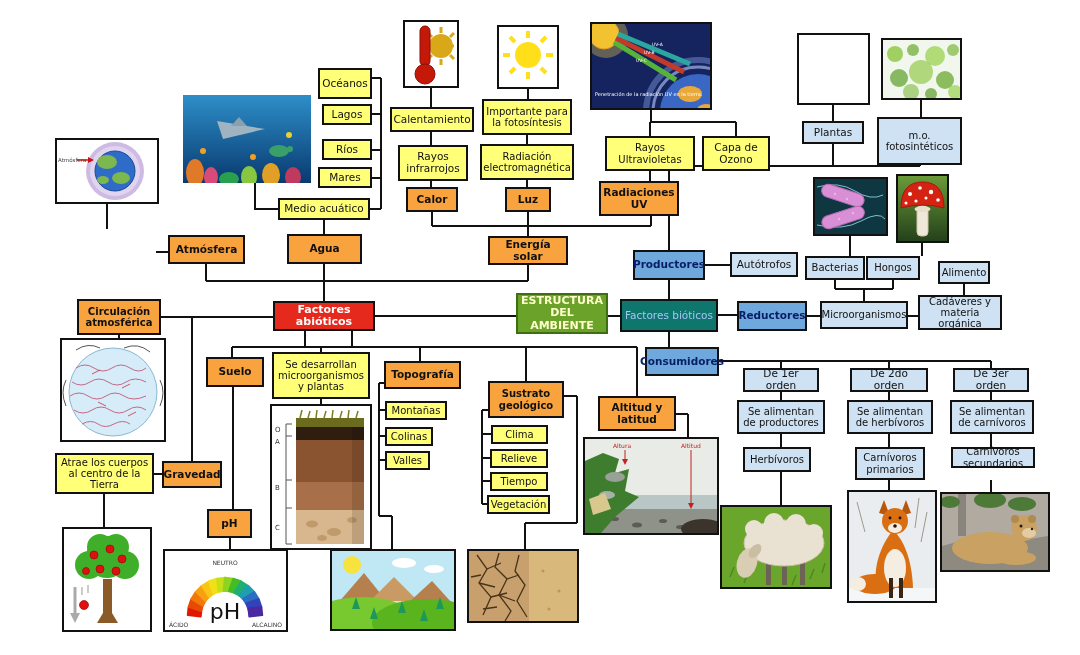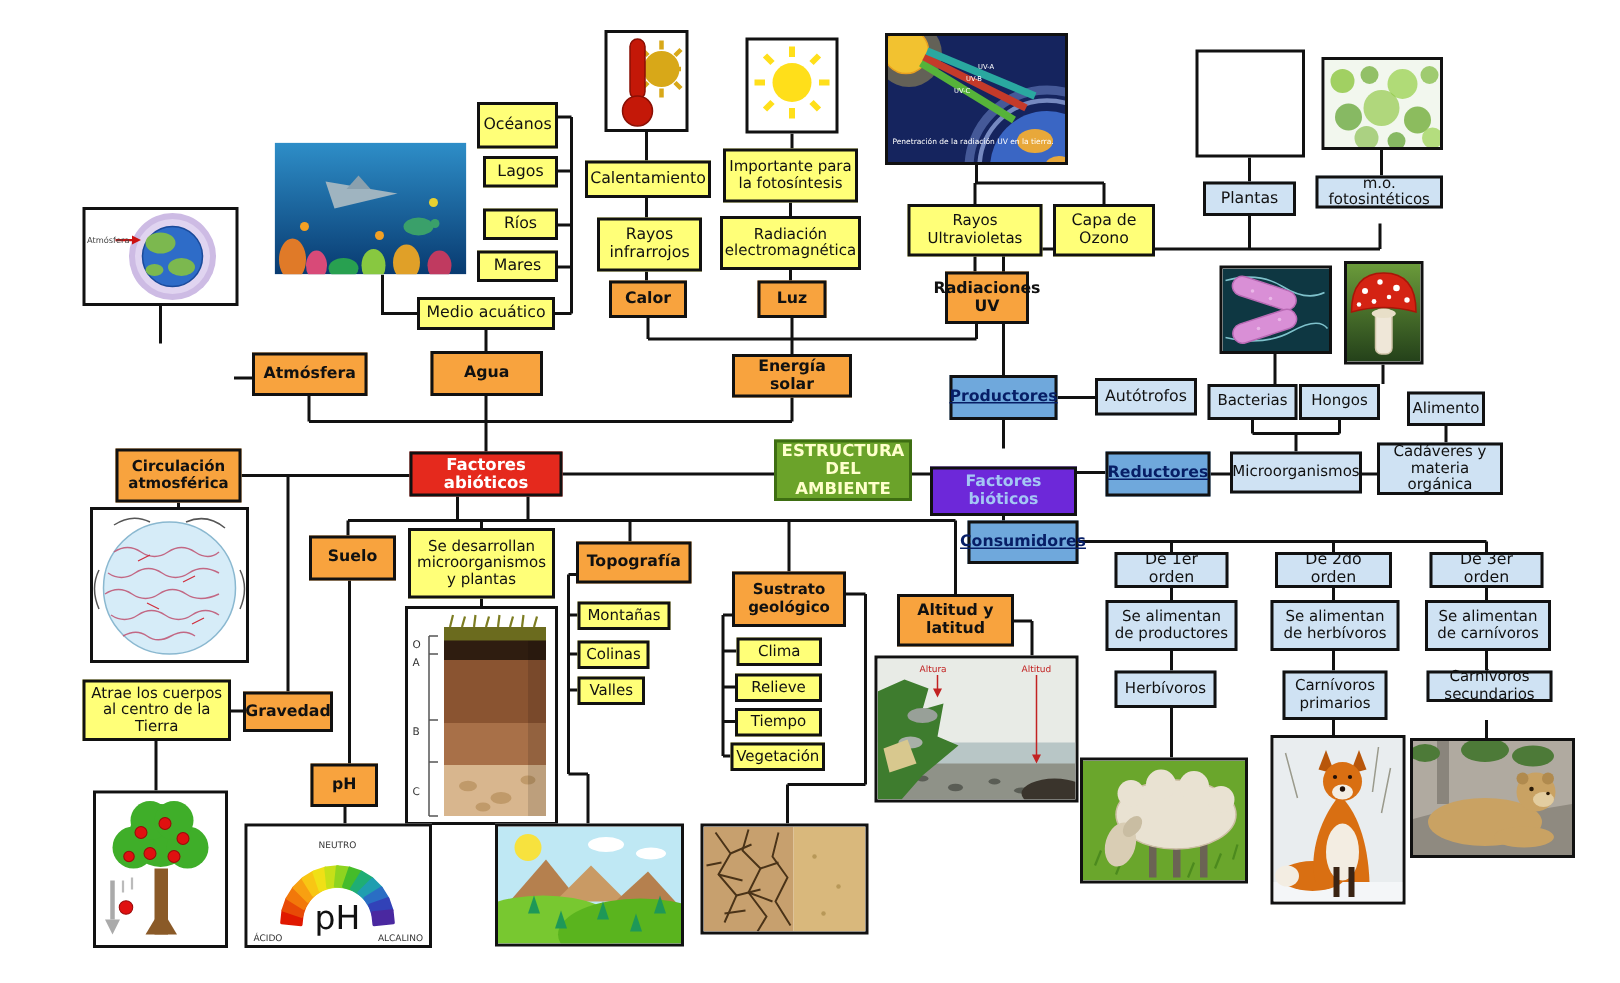--- a/index.html
+++ b/index.html
@@ -5,22 +5,22 @@
   html,body{margin:0;padding:0;background:#fff;font-family:"DejaVu Sans",sans-serif;}
   #canvas{position:relative;width:1080px;height:655px;background:#fff;overflow:hidden;}
   #wires{position:absolute;left:0;top:0;z-index:1;}
   .n{position:absolute;z-index:3;display:flex;align-items:center;justify-content:center;
      text-align:center;border:2px solid #111;box-sizing:border-box;font-size:10.5px;
      line-height:1.12;padding:1px 2px;color:#111;}
   .y{background:#FFFF78;}
   .o{background:#F8A33E;font-weight:bold;}
   .r{background:#E5291D;color:#fff;font-weight:bold;font-size:11px;}
   .g{background:#6BA32A;border-color:#3E6E12;color:#FFFFCC;font-weight:bold;font-size:11px;}
-  .db{background:#6d28d9;color:#A4C6F4;font-weight:bold;margin-top:12px;}
-  .mb{background:#6FA8DC;color:#071E66;font-weight:bold;text-decoration:underline;}
+  .db{background:#0f766e;color:#A4C6F4;font-weight:normal;}
+  .mb{background:#6FA8DC;color:#071E66;font-weight:bold;}
   .lb{background:#CFE2F3;}
   .img{position:absolute;z-index:2;border:2px solid #111;box-sizing:border-box;overflow:hidden;background:#fff;}
   .img.noborder{border:none;}
   .img svg{display:block;}
 </style>
 </head>
 <body>
 
 <div id="canvas">
 
@@ -439,24 +439,24 @@
 
 <div class="n y" style="left:390px;top:107px;width:84px;height:25px">Calentamiento</div>
 <div class="n y" style="left:398px;top:145px;width:70px;height:36px">Rayos infrarrojos</div>
 <div class="n o" style="left:406px;top:187px;width:52px;height:25px">Calor</div>
 <div class="n y" style="left:482px;top:99px;width:90px;height:36px;font-size:10px">Importante para la fotosíntesis</div>
 <div class="n y" style="left:480px;top:144px;width:94px;height:36px;font-size:10px">Radiación electromagnética</div>
 <div class="n o" style="left:505px;top:187px;width:46px;height:25px">Luz</div>
 <div class="n o" style="left:488px;top:236px;width:80px;height:29px">Energía solar</div>
 <div class="n y" style="left:605px;top:136px;width:90px;height:35px;font-size:10px">Rayos Ultravioletas</div>
 <div class="n y" style="left:702px;top:136px;width:68px;height:35px">Capa de Ozono</div>
-<div class="n o" style="left:630px;top:181px;width:56px;height:35px">Radiaciones UV</div>
+<div class="n o" style="left:599px;top:181px;width:80px;height:35px">Radiaciones UV</div>
 
 <div class="n lb" style="left:802px;top:121px;width:62px;height:23px">Plantas</div>
-<div class="n lb" style="left:877px;top:117px;width:85px;height:22px;font-size:10px">m.o. fotosintéticos</div>
+<div class="n lb" style="left:877px;top:117px;width:85px;height:48px;font-size:10px">m.o. fotosintéticos</div>
 <div class="n mb" style="left:633px;top:250px;width:72px;height:30px">Productores</div>
 <div class="n lb" style="left:730px;top:252px;width:68px;height:25px">Autótrofos</div>
 <div class="n lb" style="left:805px;top:256px;width:60px;height:24px;font-size:10px">Bacterias</div>
 <div class="n lb" style="left:866px;top:256px;width:54px;height:24px;font-size:10px">Hongos</div>
 <div class="n lb" style="left:938px;top:261px;width:52px;height:23px;font-size:10px">Alimento</div>
 
 <div class="n o" style="left:77px;top:299px;width:84px;height:36px;font-size:10px">Circulación atmosférica</div>
 <div class="n r" style="left:273px;top:301px;width:102px;height:30px">Factores abióticos</div>
 <div class="n g" style="left:516px;top:293px;width:92px;height:41px">ESTRUCTURA DEL AMBIENTE</div>
 <div class="n db" style="left:620px;top:299px;width:98px;height:33px">Factores bióticos</div>

